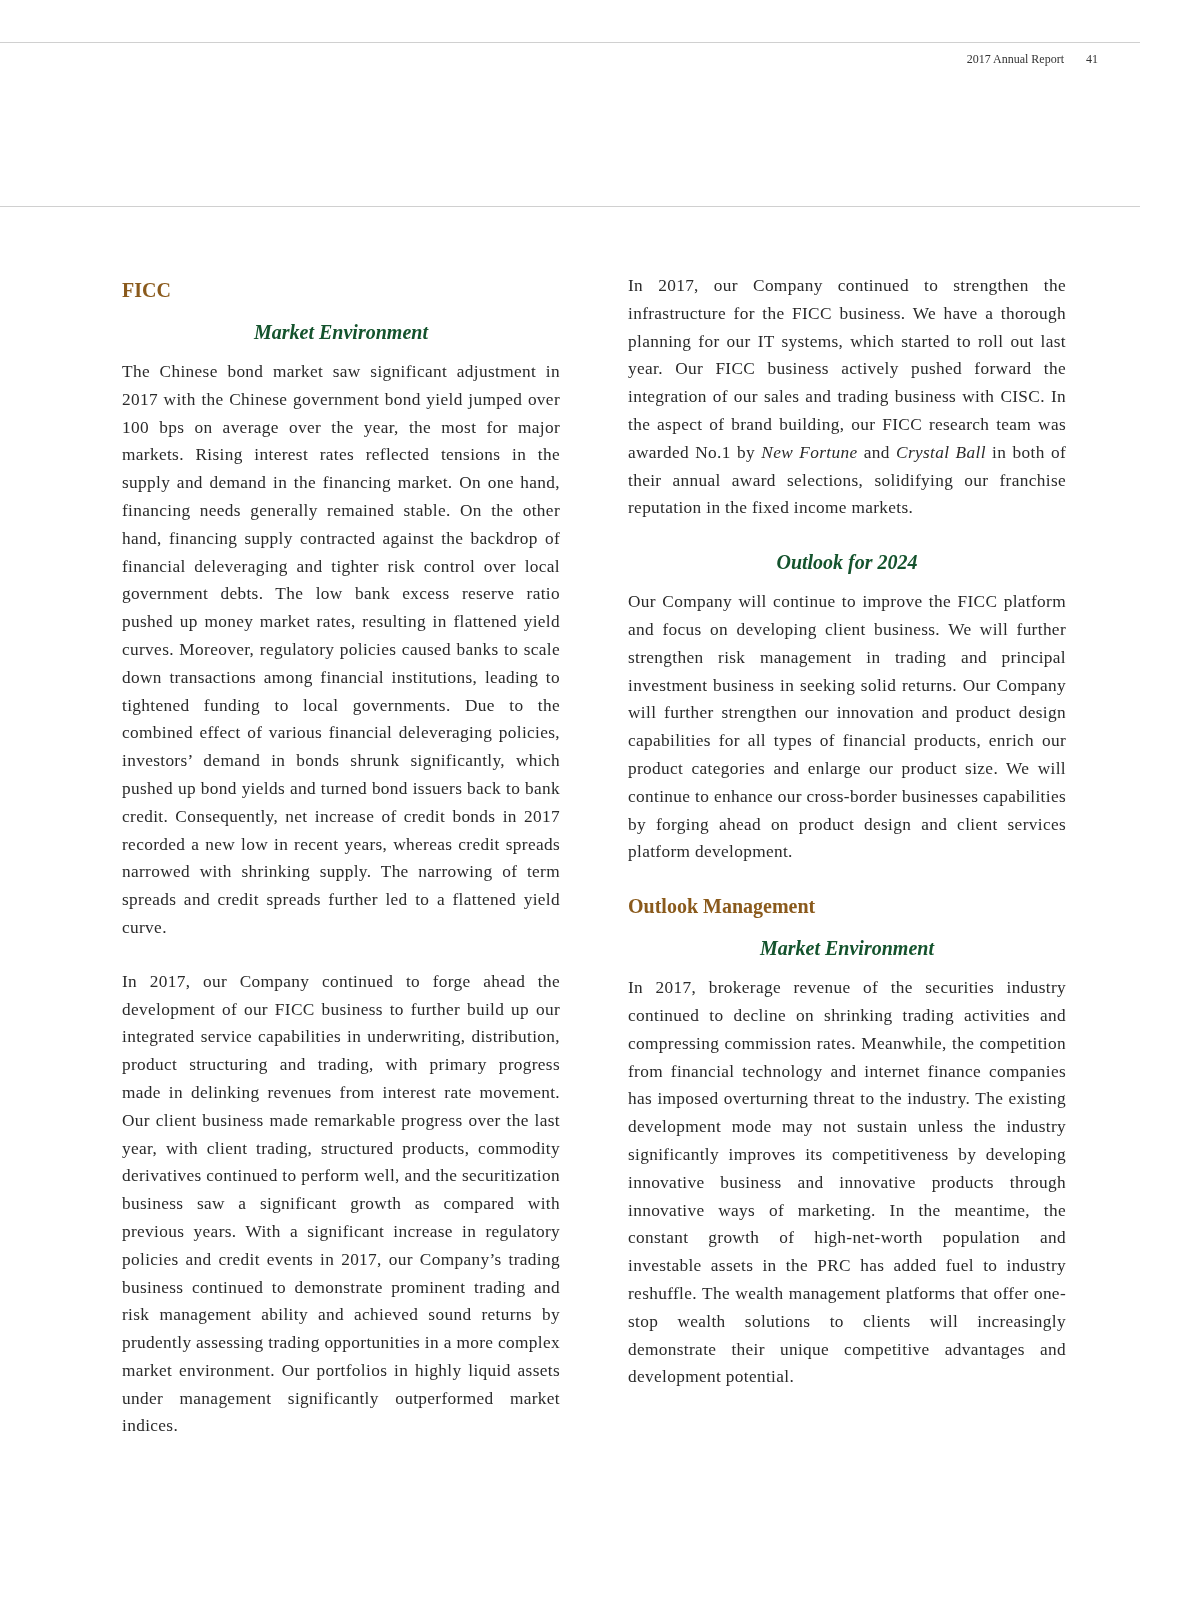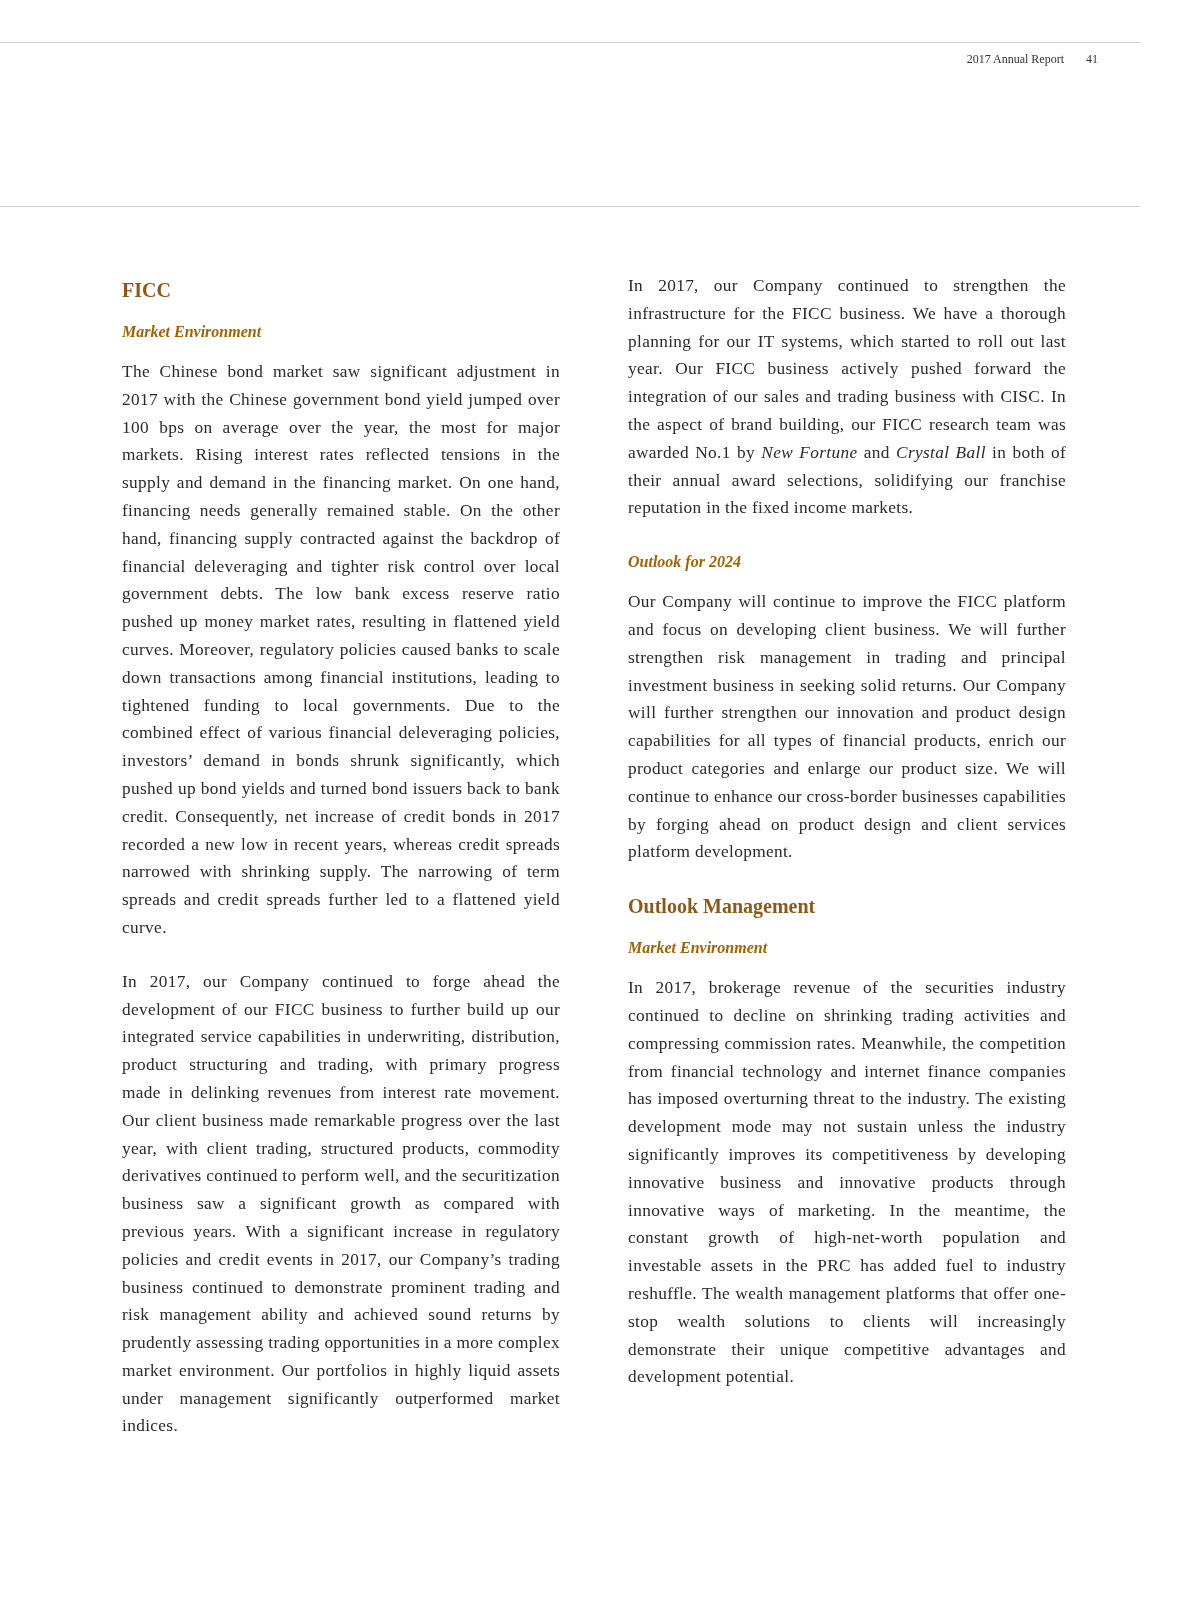--- a/index.html
+++ b/index.html
@@ -7,21 +7,21 @@
          font-family: "Liberation Serif", "DejaVu Serif", serif; color: #2a2a2a; }
   .rule { position: absolute; left: 0; width: 1140px; height: 1px; background: #d0d0d0; }
   .rule.top { top: 42px; }
   .rule.mid { top: 206px; }
   .header { position: absolute; top: 52px; right: 92px; font-size: 12px; color: #333; }
   .header .pg { margin-left: 22px; }
   .col { position: absolute; top: 276px; width: 438px; }
   .col.left { left: 122px; }
   .col.right { left: 628px; }
   .sec { color: #8a5a1c; font-size: 20px; font-weight: bold; margin: 0 0 14px 0; line-height: 28px; }
-  .sub { color: #a16207; font-size: 16px; font-weight: bold; font-style: italic; margin: 0 0 12px 0; line-height: 28px; }
+  .sub { color: #14532d; font-size: 20px; font-weight: bold; font-style: italic; margin: 0 0 12px 0; line-height: 28px; text-align: center; }
   p { margin: 0 0 26px 0; font-size: 17.3px; line-height: 27.8px; text-align: justify; letter-spacing: 0.35px; }
   em { font-style: italic; }
 </style>
 </head>
 <body>
 
 <div class="rule top"></div>
 <div class="header">
   <span>2017 Annual Report</span><span class="pg">41</span>
 </div>

